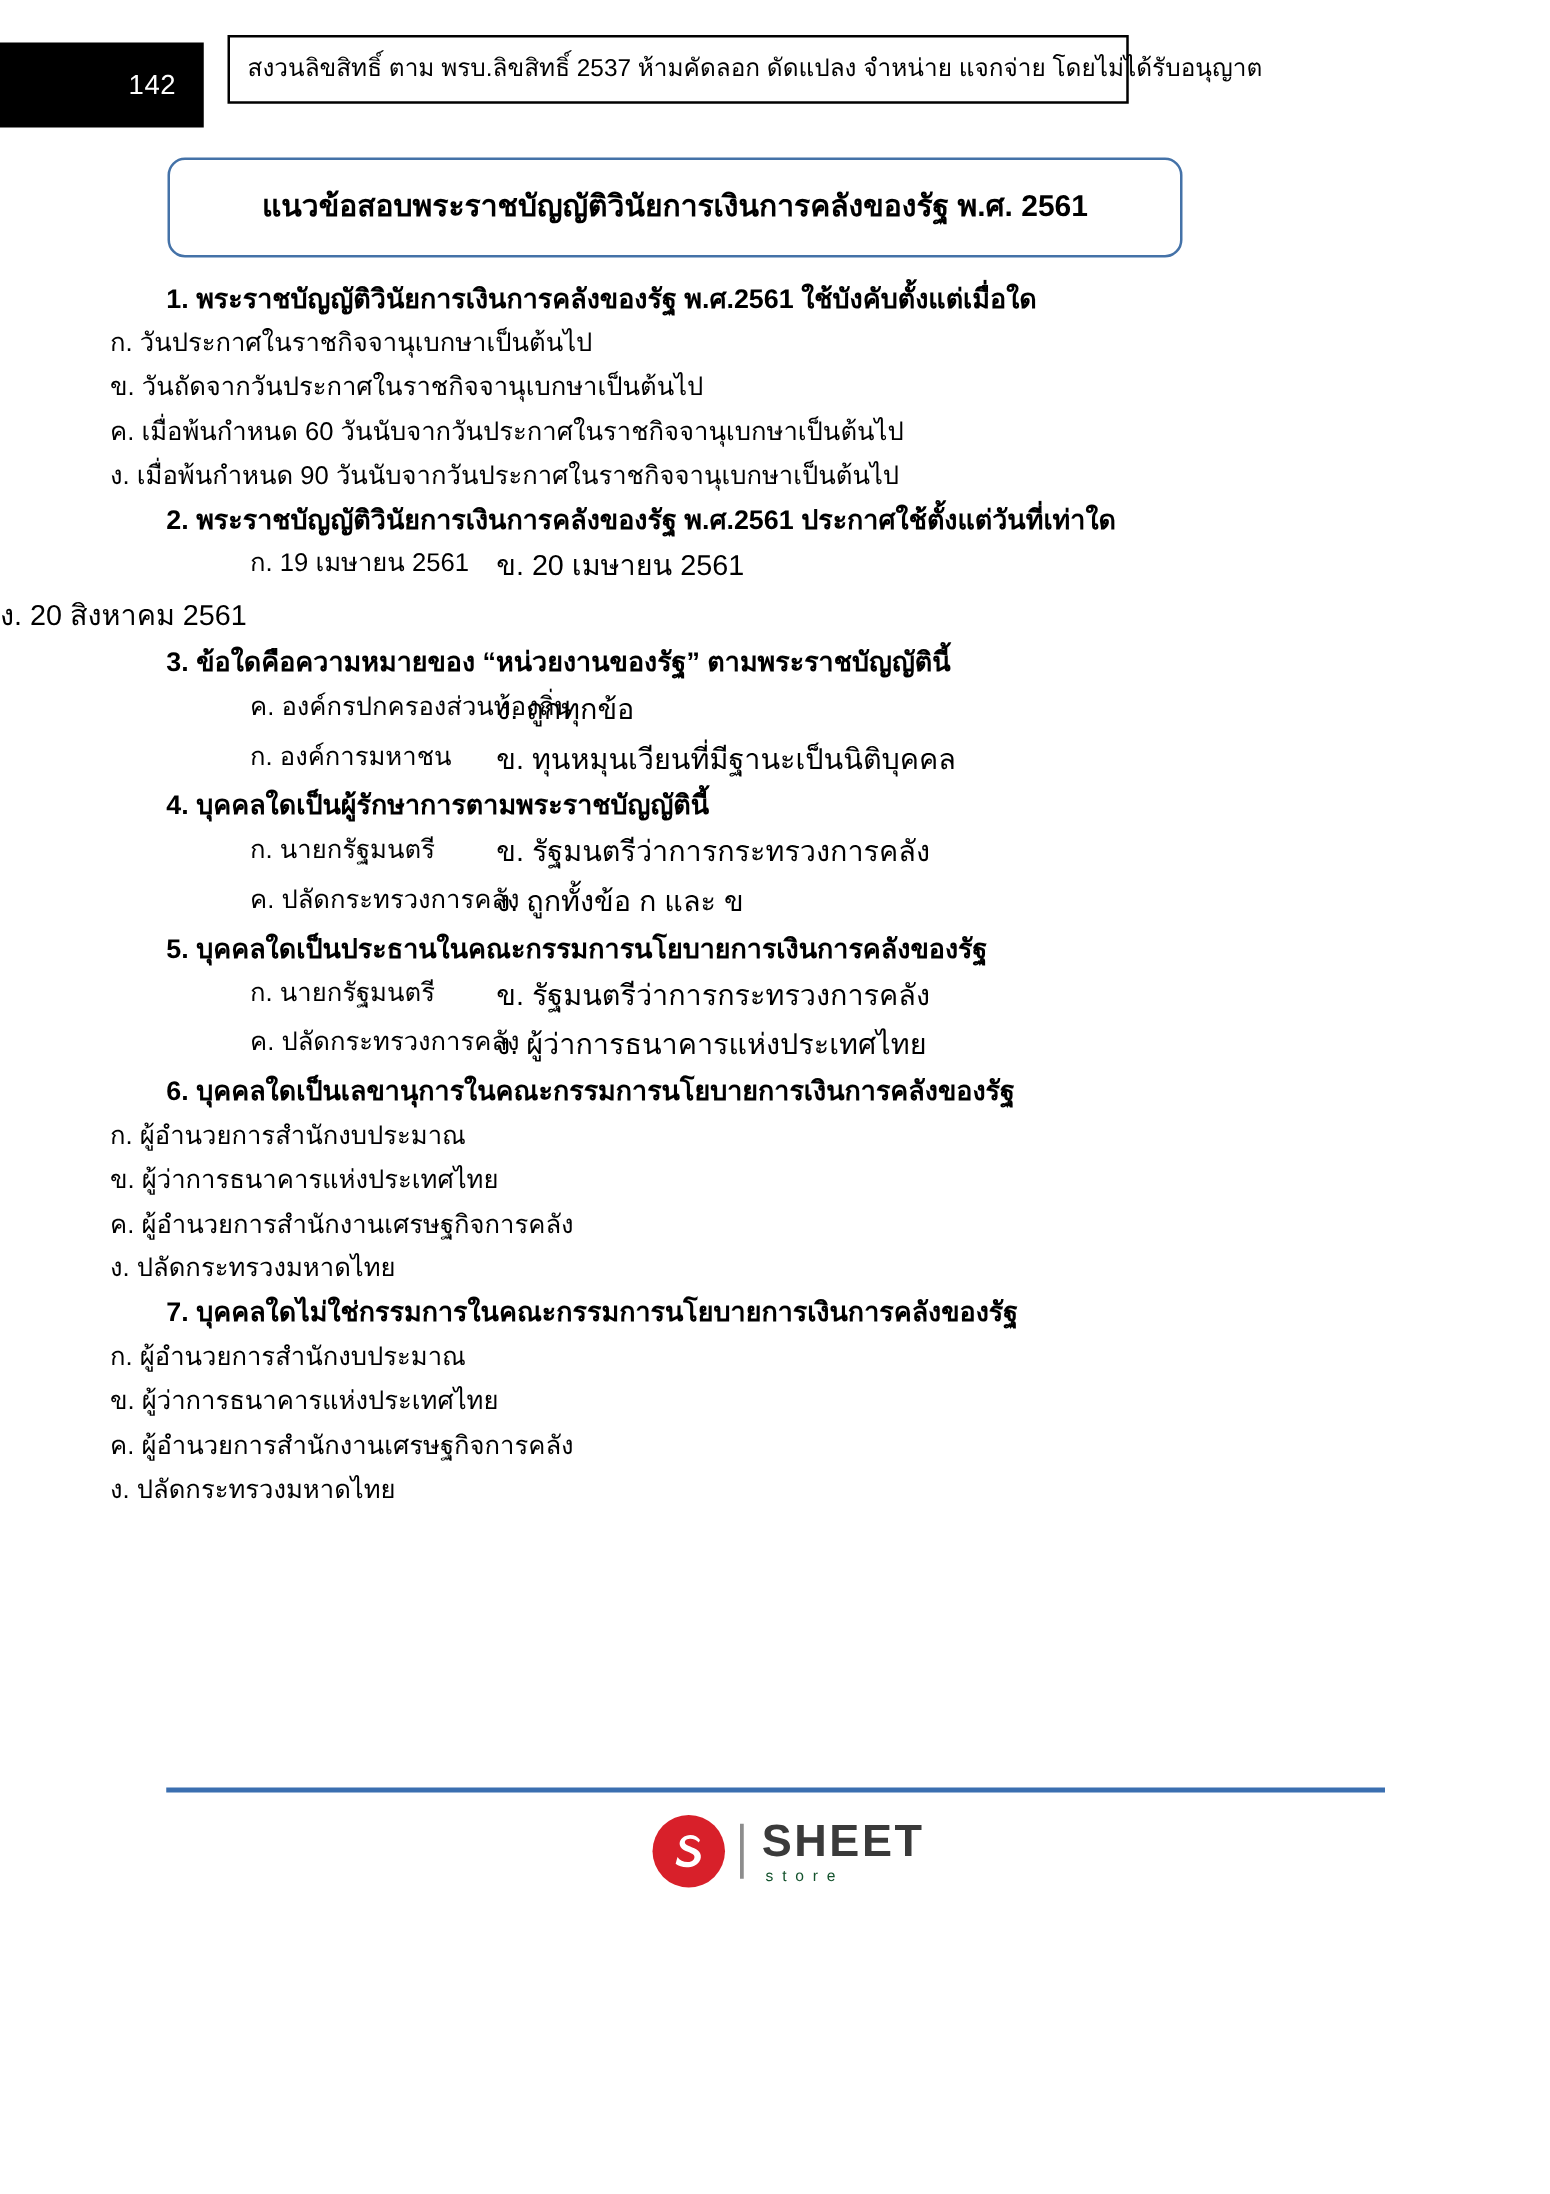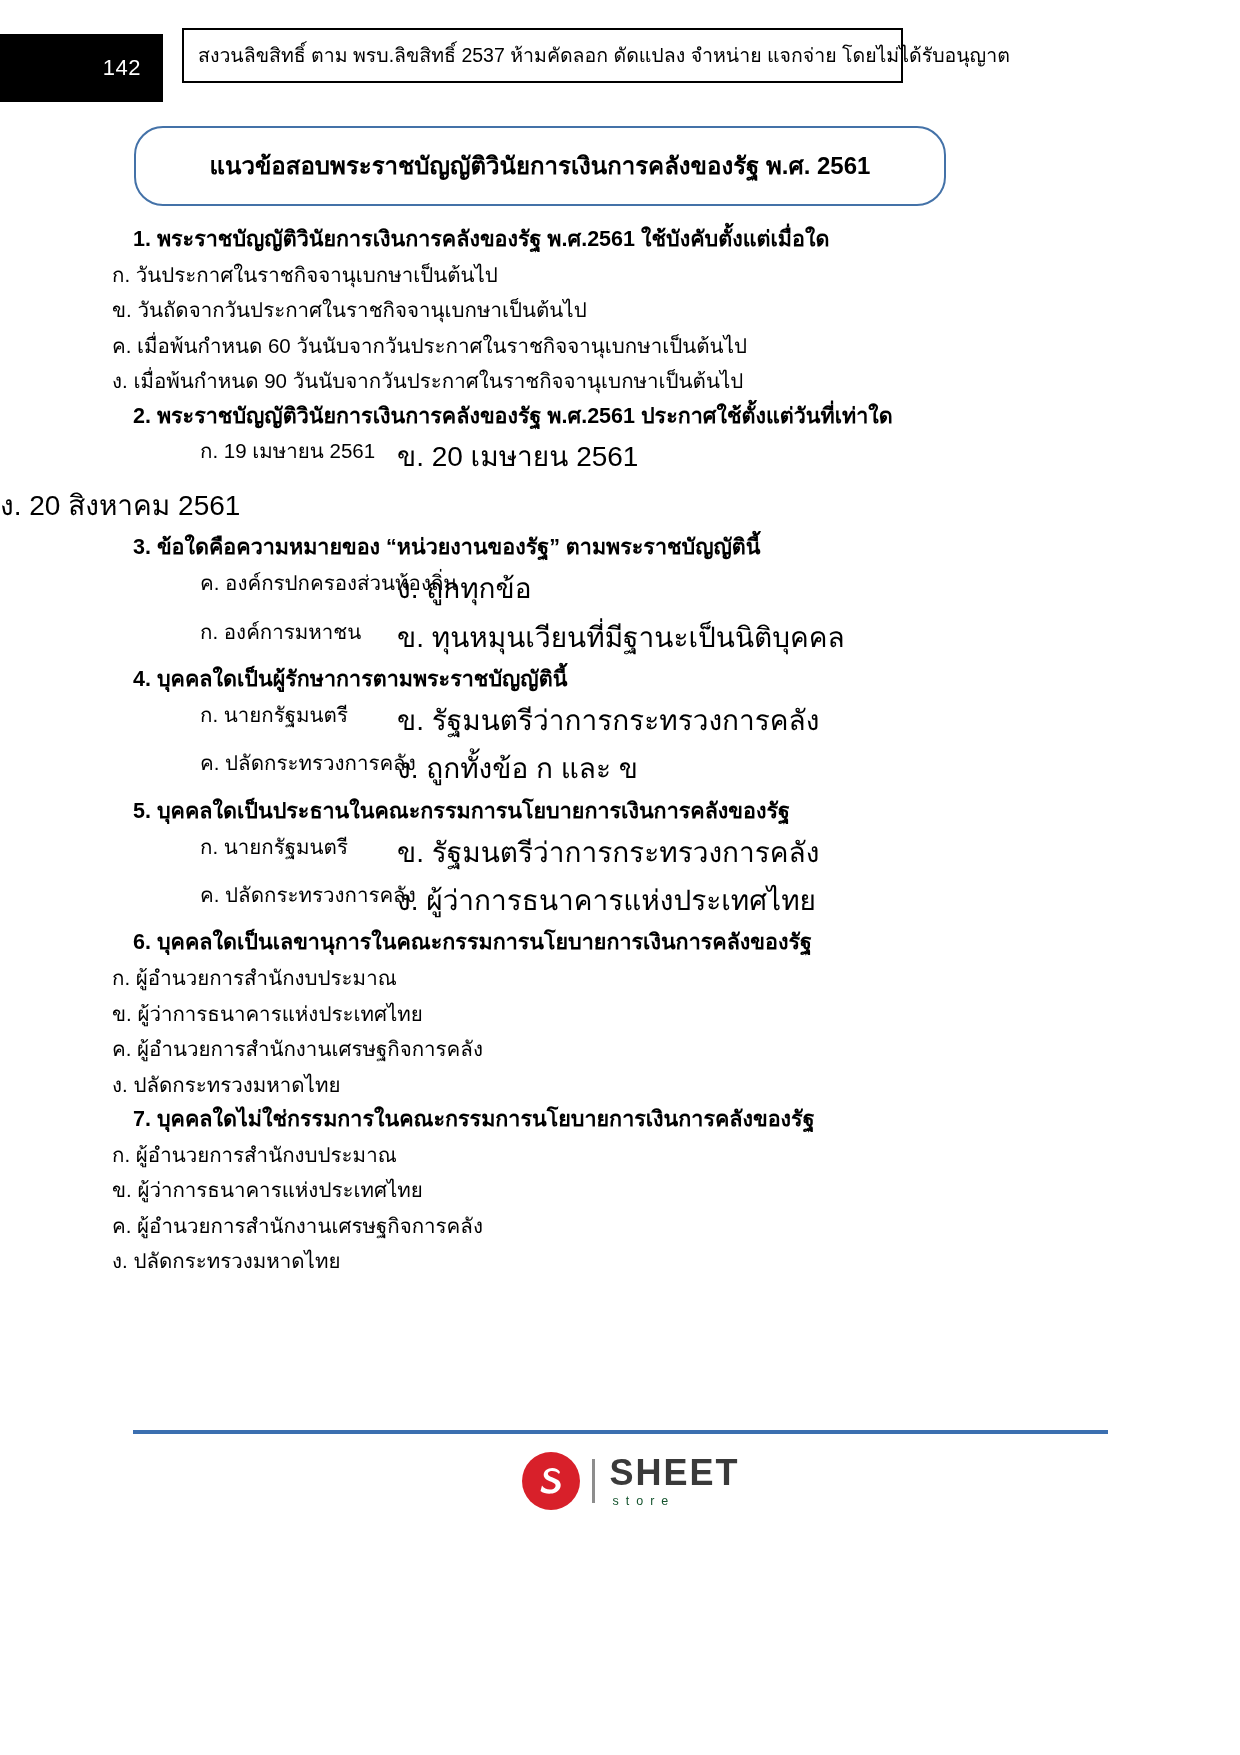--- a/index.html
+++ b/index.html
@@ -81,21 +81,21 @@
   }
   .q-text{
     font-size:21.5px;
     font-weight:bold;
     color:#000000;
     padding-left:133px;
     line-height:1.62;
     white-space:nowrap;
   }
   .opts-single .opt-row{
-    padding-left:112px;
+    padding-left:88px;
     font-size:20.5px;
     color:#000000;
     line-height:1.73;
     white-space:nowrap;
   }
   .opts-two{
     display:block;
   }
   .opts-two .opt-pair{
     display:flex;
@@ -103,21 +103,21 @@
   }
   .opts-two .opt-left{
     width:397px;
     padding-left:200px;
     box-sizing:border-box;
     font-size:20.5px;
     color:#000000;
     white-space:nowrap;
   }
   .opts-two .opt-right{
-    font-size:28px;
+    font-size:23px;
     color:#000000;
     white-space:nowrap;
     text-align:right;
   }
   
   .footer-rule{
     position:absolute;
     left:133px; top:1430px;
     width:975px; height:4px;
     background:#3b6fb0;
@@ -173,21 +173,21 @@
 
 <div class="header">
   <div class="page-tab">
     <span>142</span>
   </div>
   <div class="copyright-box">
     <span class="copyright-text">สงวนลิขสิทธิ์ ตาม พรบ.ลิขสิทธิ์ 2537 ห้ามคัดลอก ดัดแปลง จำหน่าย แจกจ่าย โดยไม่ได้รับอนุญาต</span>
   </div>
 </div>
 
-<div class="title-box" style="border-color: rgb(68, 114, 168); border-radius: 29px;">
+<div class="title-box" style="border-color: rgb(68, 114, 168);">
   <div class="title-text">แนวข้อสอบพระราชบัญญัติวินัยการเงินการคลังของรัฐ พ.ศ. 2561</div>
 </div>
 
 <div class="content">
     <div class="question-block">
       <div class="q-text">1. พระราชบัญญัติวินัยการเงินการคลังของรัฐ พ.ศ.2561 ใช้บังคับตั้งแต่เมื่อใด</div>
       <div class="opts-single">
         <div class="opt-row">ก. วันประกาศในราชกิจจานุเบกษาเป็นต้นไป</div>
         <div class="opt-row">ข. วันถัดจากวันประกาศในราชกิจจานุเบกษาเป็นต้นไป</div>
         <div class="opt-row">ค. เมื่อพ้นกำหนด 60 วันนับจากวันประกาศในราชกิจจานุเบกษาเป็นต้นไป</div>

